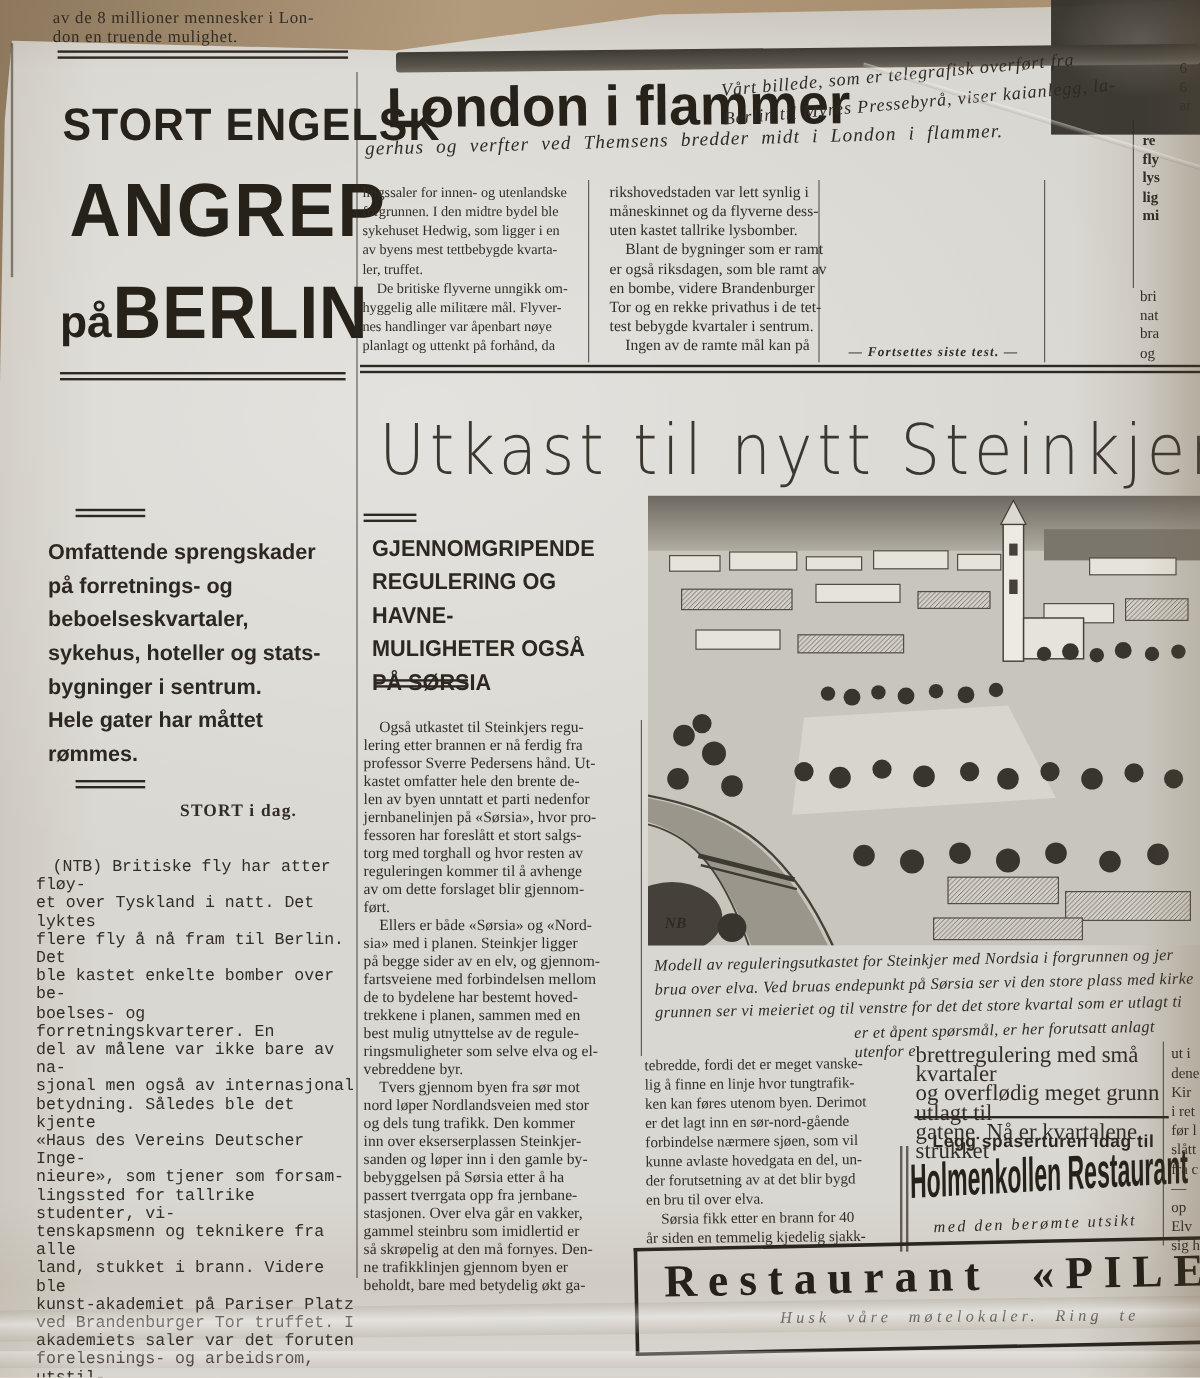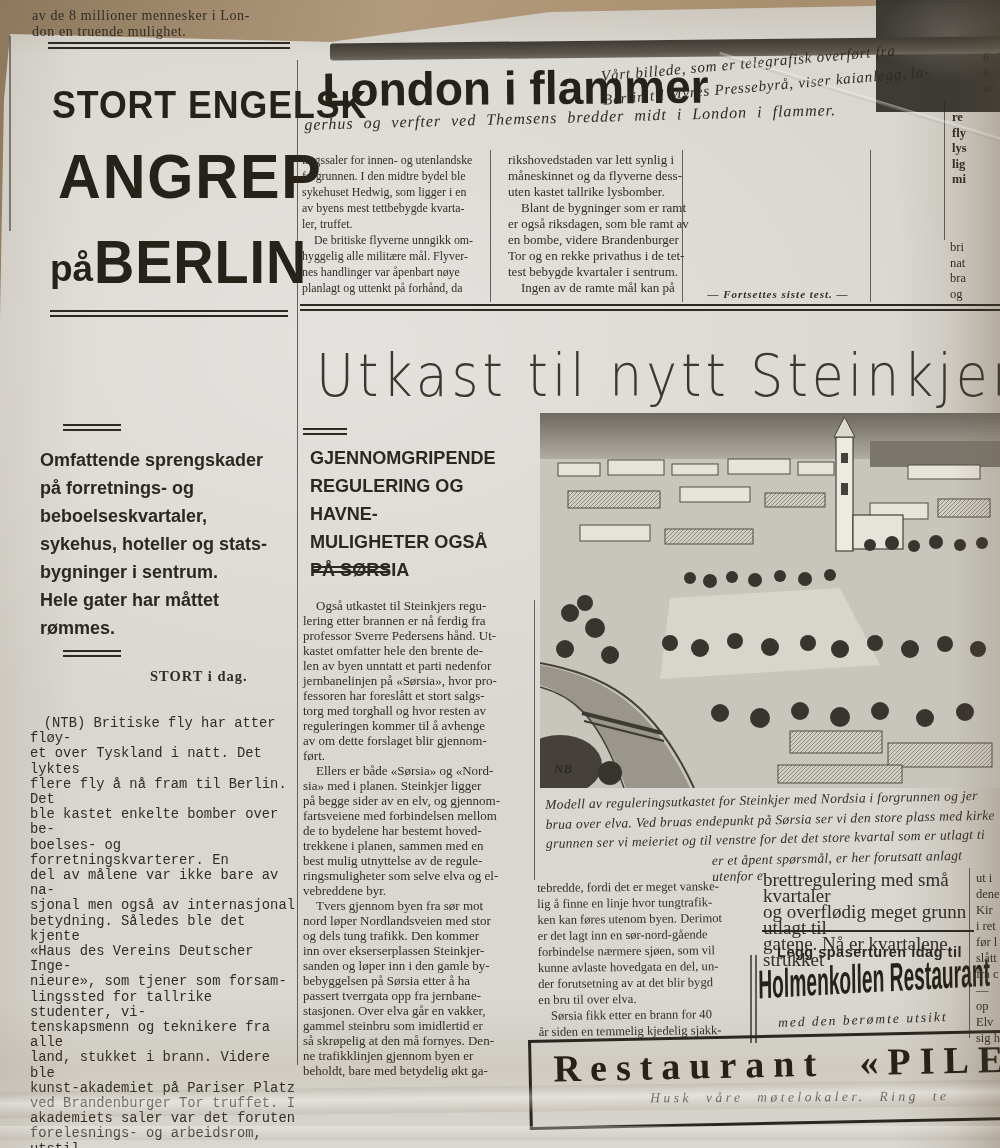--- a/index.html
+++ b/index.html
@@ -33,21 +33,21 @@
 <div class="paper"></div>
 
 <div class="abs" style="left:876px;top:0;width:124px;height:112px;
      background:radial-gradient(90px 60px at 60% 30%,#5a554d,#36332d 80%),#36332d;opacity:.95;"></div>
 
 <div class="abs" style="left:330px;top:40px;width:670px;height:17px;transform:rotate(-.6deg);
      background:linear-gradient(to bottom,#3f3b34,#5a554c 70%,#6e685f);border-radius:3px;"></div>
 
 <div class="abs" style="left:9px;top:36px;width:2px;height:195px;background:rgba(55,45,35,.55);"></div>
 
-<div class="abs serif lines" style="left:32px;top:8px;width:270px;font-size:14px;line-height:16px;letter-spacing:.6px;">av de 8 millioner mennesker i Lon-
+<div class="abs serif lines" style="left:44px;top:8px;width:270px;font-size:14px;line-height:16px;letter-spacing:.6px;">av de 8 millioner mennesker i Lon-
 don en truende mulighet.</div>
 <div class="hrule-double" style="left:48px;top:42px;width:242px;"></div>
 
 <div class="abs headline-heavy" style="left:52px;top:84px;font-size:38px;transform:scaleX(.94);transform-origin:left top;letter-spacing:1px;">STORT ENGELSK</div>
 <div class="abs headline-heavy" style="left:58px;top:140px;font-size:63px;transform:scaleX(.94);transform-origin:left top;letter-spacing:2px;">ANGREP</div>
 <div class="abs headline-heavy" style="left:50px;top:248px;font-size:37px;">på</div>
 <div class="abs headline-heavy" style="left:94px;top:226px;font-size:62px;transform:scaleX(.9);transform-origin:left top;letter-spacing:1px;">BERLIN</div>
 <div class="hrule-double" style="left:50px;top:310px;width:238px;"></div>
 
 <div class="hrule-double" style="left:63px;top:424px;width:58px;"></div>

